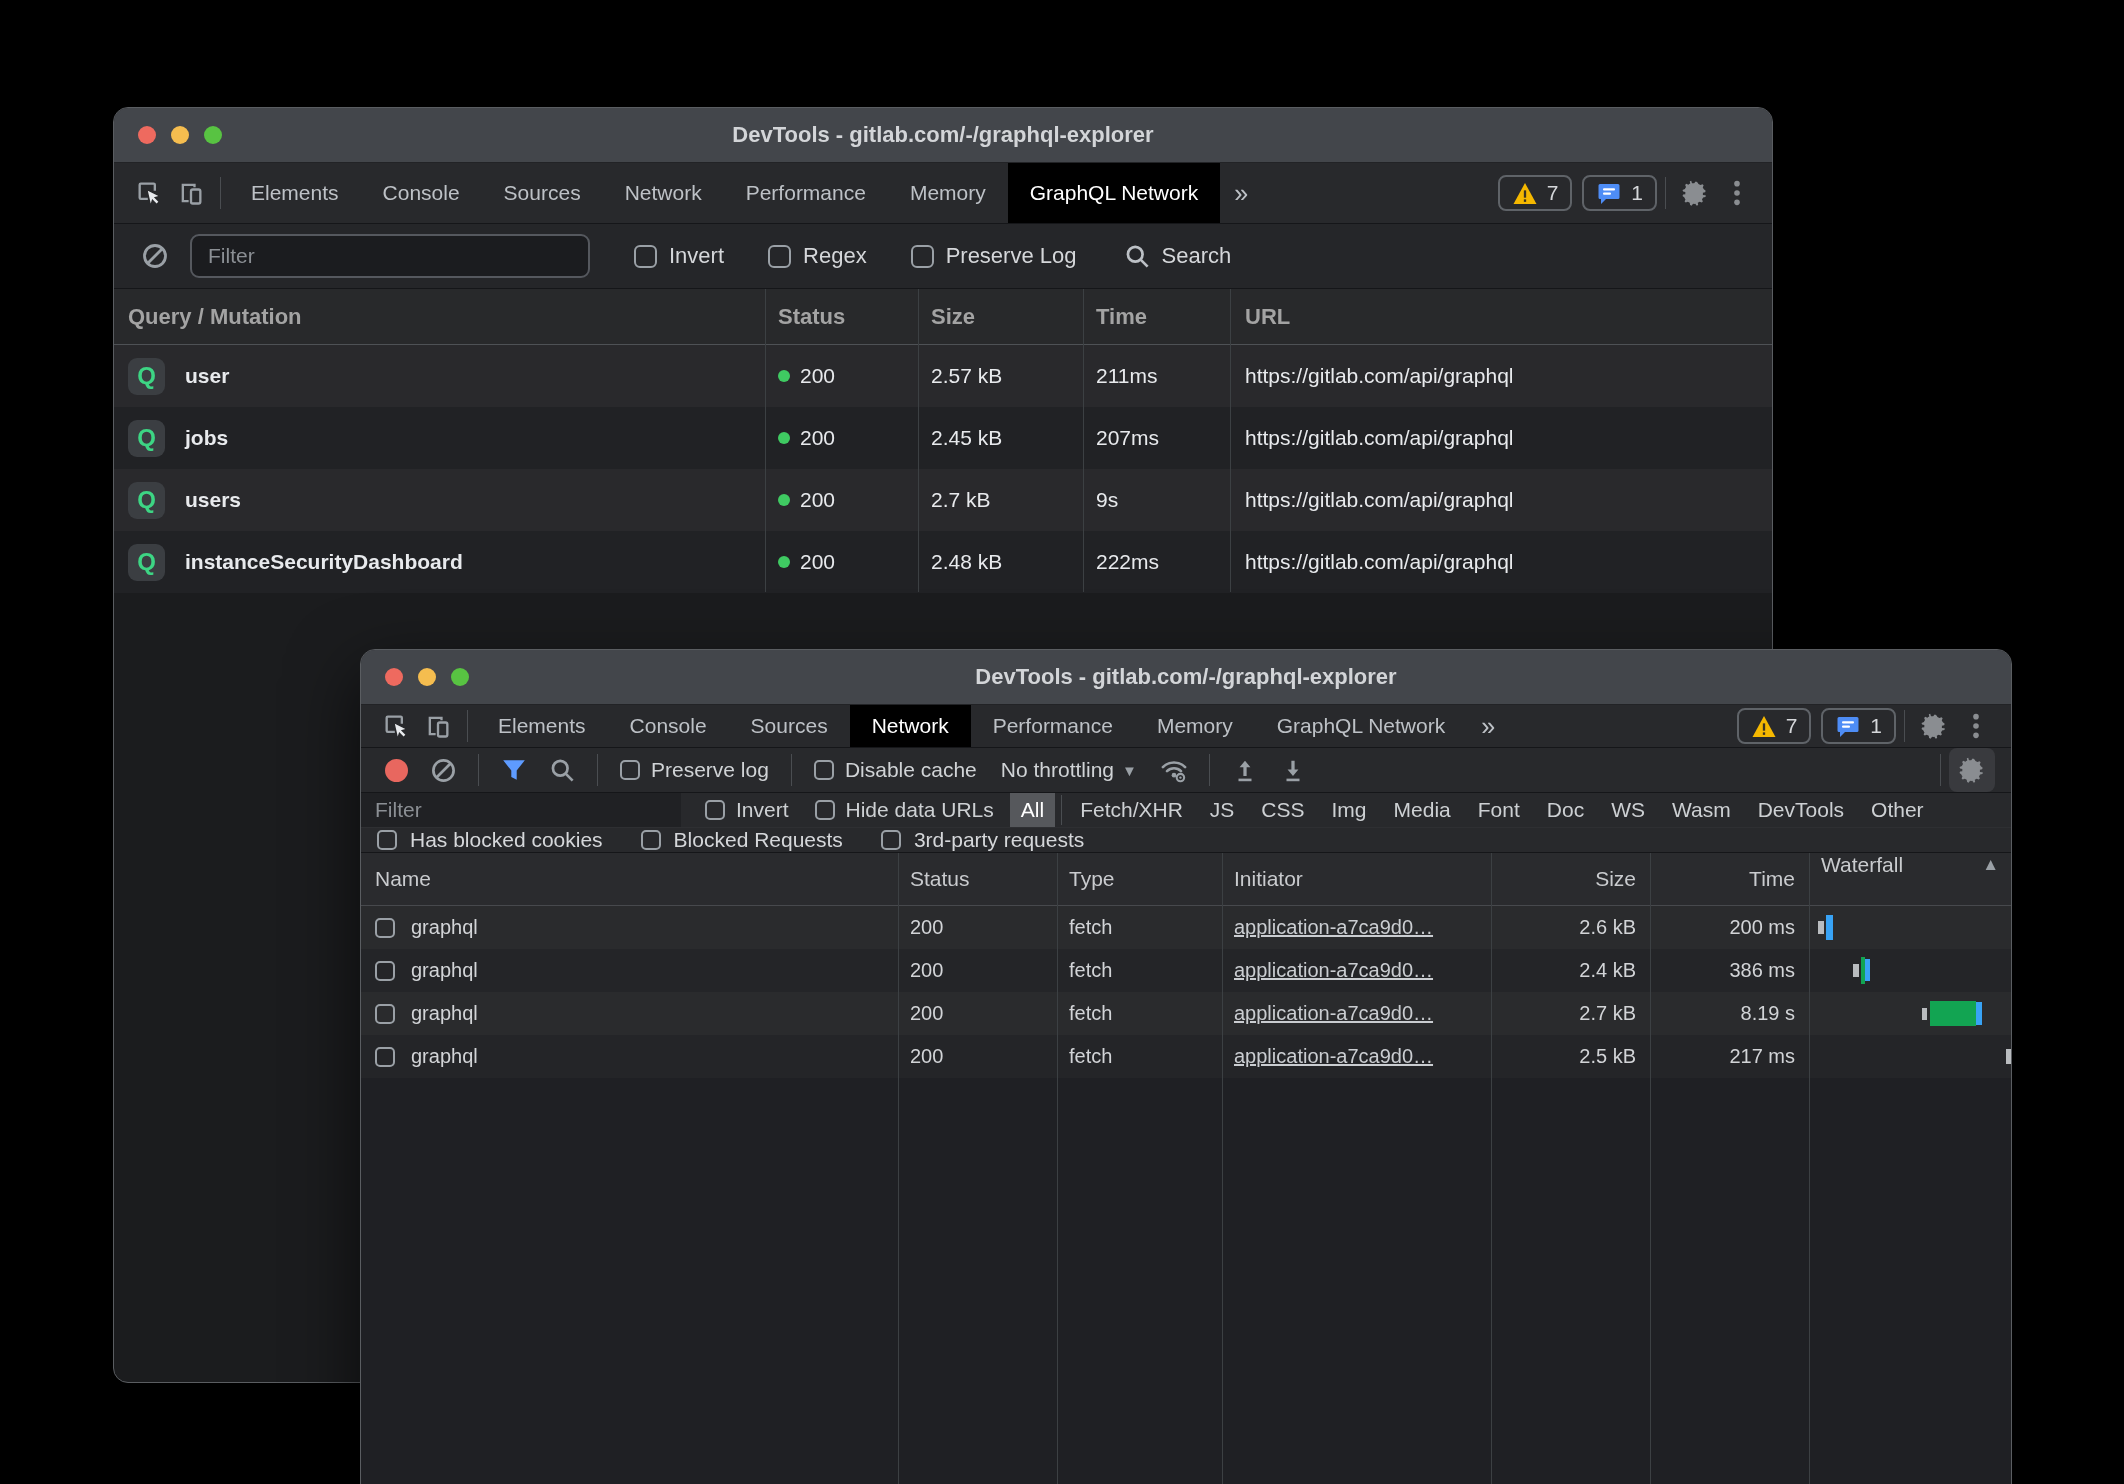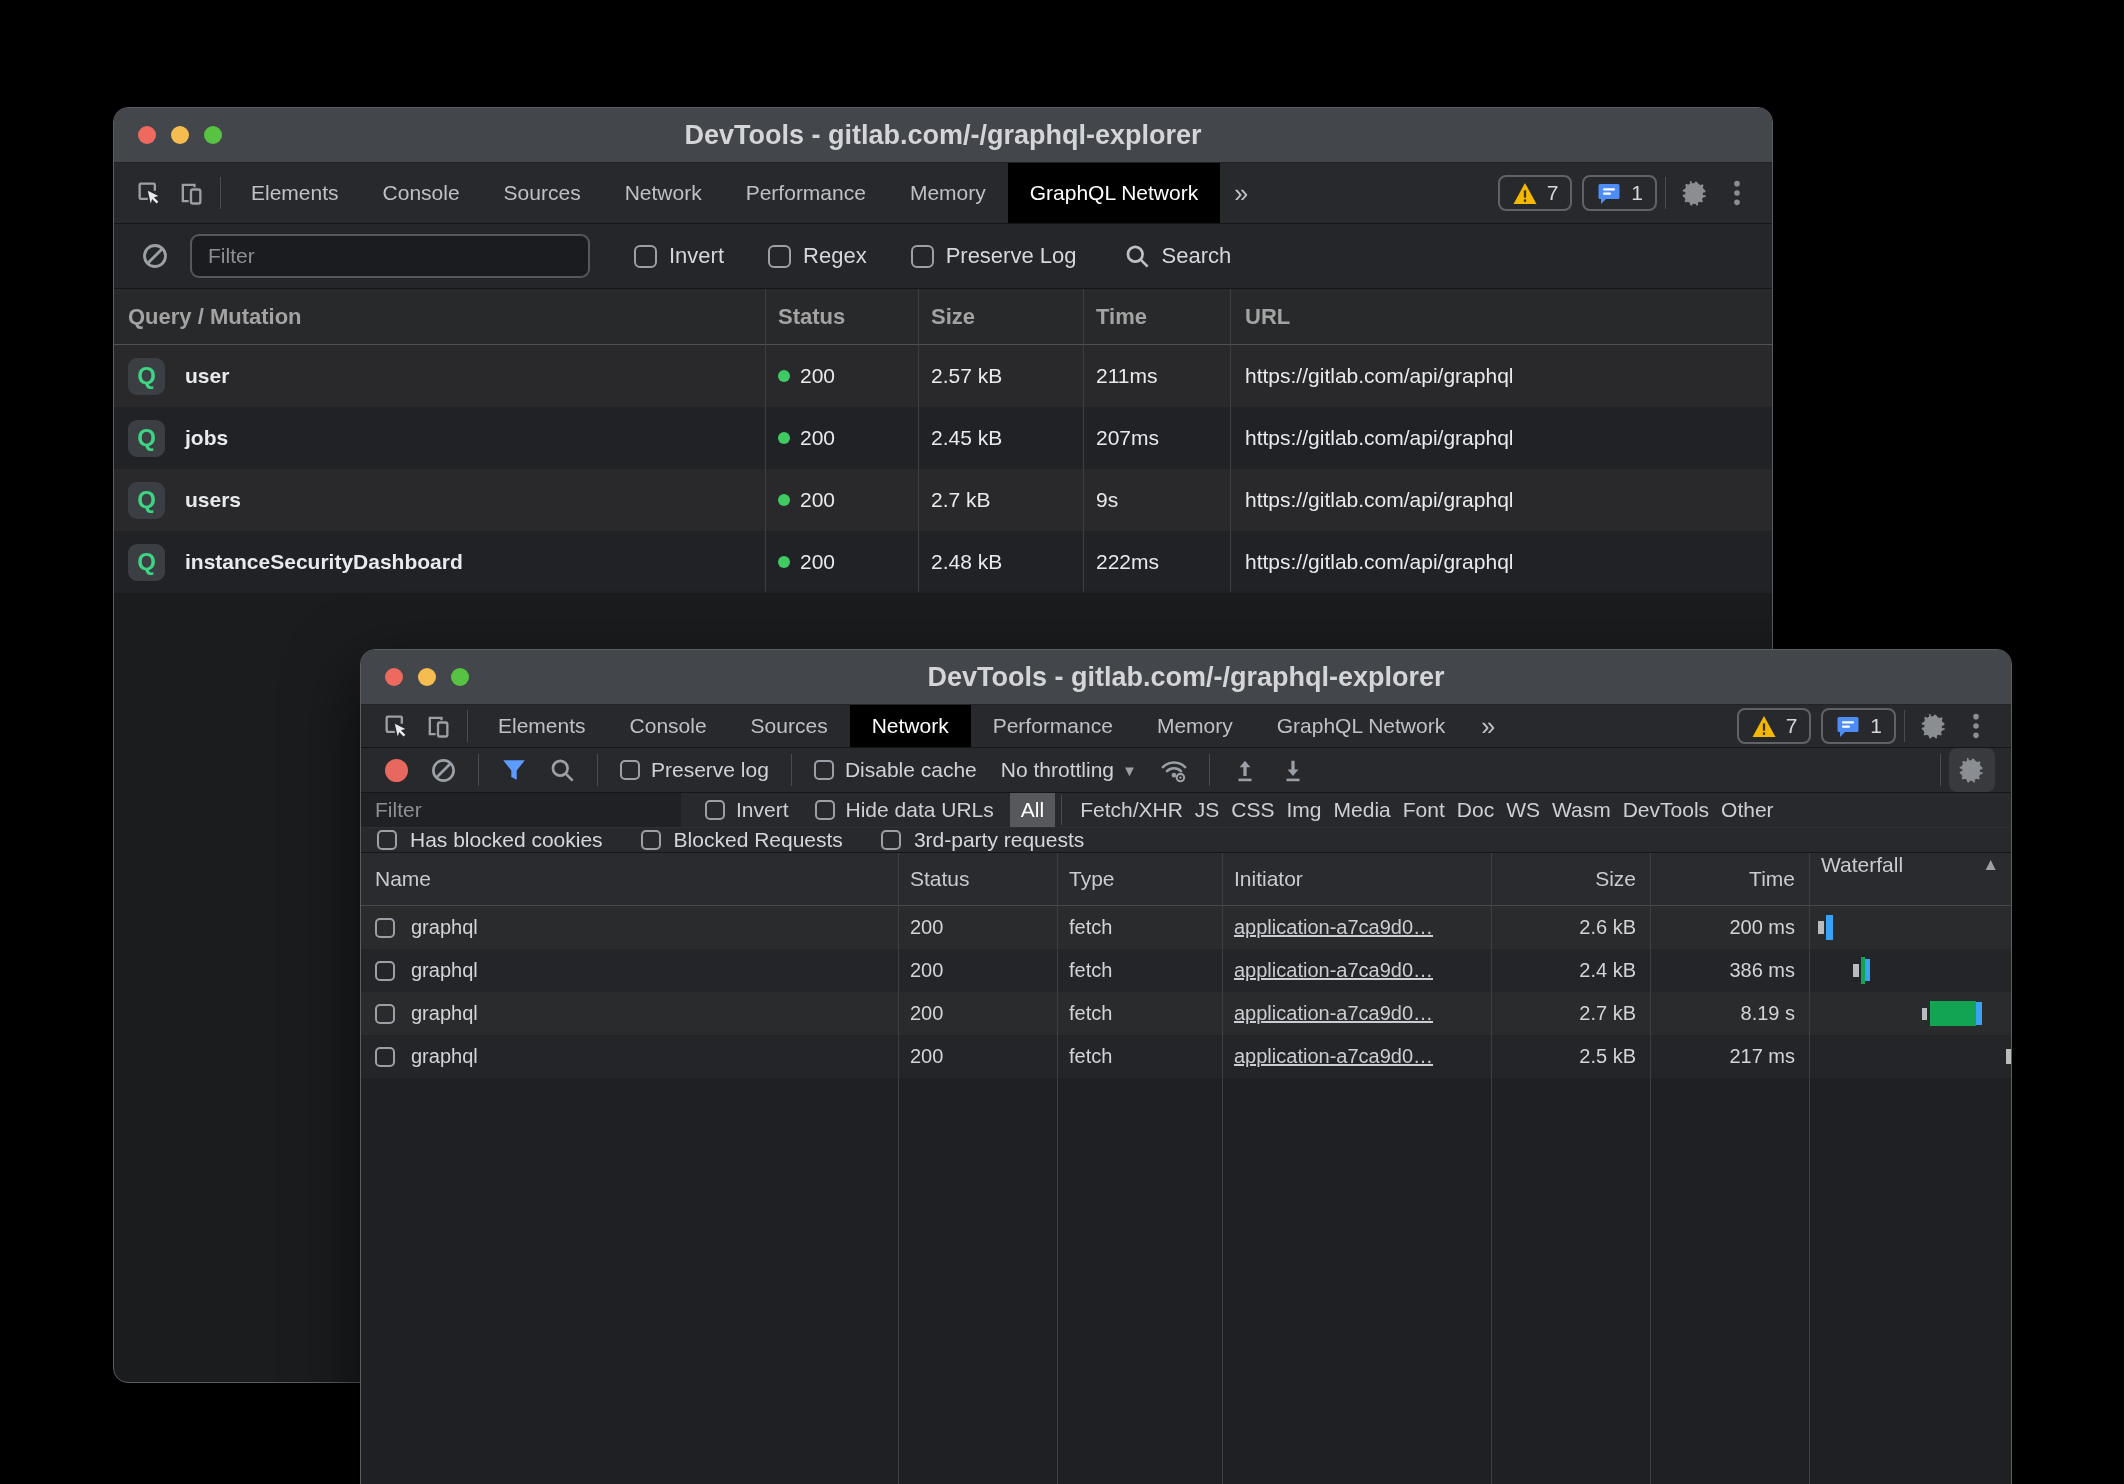--- a/index.html
+++ b/index.html
@@ -7,21 +7,21 @@
     font-family:"Liberation Sans", sans-serif; }
 
   .window { position:absolute; background:#202124; border:1px solid #5a5d61;
     border-radius:15px; overflow:hidden; box-shadow:0 24px 70px rgba(0,0,0,.65); }
   #window1 { left:113px; top:107px; width:1660px; height:1276px; background:#1b1c1e; }
   #window2 { left:360px; top:649px; width:1652px; height:900px;
     border-radius:15px 15px 0 0; background:#1f2024; }
 
   .titlebar { height:55px; background:#43464b; display:flex; align-items:center;
     justify-content:center; position:relative; border-bottom:1px solid #222326; }
-  .titlebar .title { color:#d3d5d8; font-size:27px; font-weight:bold; }
+  .titlebar .title { color:#d3d5d8; font-size:22px; font-weight:bold; }
   .lights { position:absolute; left:24px; top:0; height:100%; display:flex;
     align-items:center; gap:15px; }
   .light { width:18px; height:18px; border-radius:50%; }
   .light.red { background:#ee6a5f; } .light.yellow { background:#f5bd4f; }
   .light.green { background:#58c342; }
 
   .tabbar { height:61px; background:#28292c; display:flex; align-items:center;
     padding:0 14px; color:#bdc1c6; font-size:21px; border-bottom:1px solid #151619; }
   .tab { padding:0 22px; height:100%; display:flex; align-items:center; cursor:default; white-space:nowrap; }
   .tab.selected { background:#000; color:#fff; }
@@ -70,21 +70,21 @@
     display:flex; align-items:center; justify-content:center; }
 
   
   .filterrow2 { height:51px; background:#28292c; display:flex; align-items:center;
     color:#cdd0d3; font-size:21px; border-bottom:1px solid #2e2f32; }
   .filter-input2 { width:320px; height:100%; background:#202124; border:none; outline:none;
     color:#c3c6ca; font-size:21px; padding:0 14px; }
   .filter-input2::placeholder { color:#8b8f94; }
   .chip { padding:5px 11px; border-radius:0; white-space:nowrap; }
   .chip.selected { background:#56585c; color:#fff; }
-  .typelist { display:flex; align-items:center; gap:12px; margin-left:18px; white-space:nowrap; }
+  .typelist { display:flex; align-items:center; gap:27px; margin-left:18px; white-space:nowrap; }
   .mini-sep { width:1px; height:30px; background:#4a4d51; margin-left:18px; }
   .cbrow2 { height:46px; background:#28292c; display:flex; align-items:center; padding:0 16px;
     gap:14px; color:#d5d7da; font-size:21px; border-bottom:1px solid #151619; }
   .cbrow2 .cb-group2 { display:flex; align-items:center; gap:13px; margin-right:24px; }
 
   
   .table2 { position:relative; flex:1; }
   .t2-header { height:53px; background:#2a2b2e; display:flex; align-items:center;
     color:#c9cbce; font-size:21px; border-bottom:1px solid #47494d; }
   .t2-row { height:43px; display:flex; align-items:center; color:#d2d4d7; font-size:20px; }

